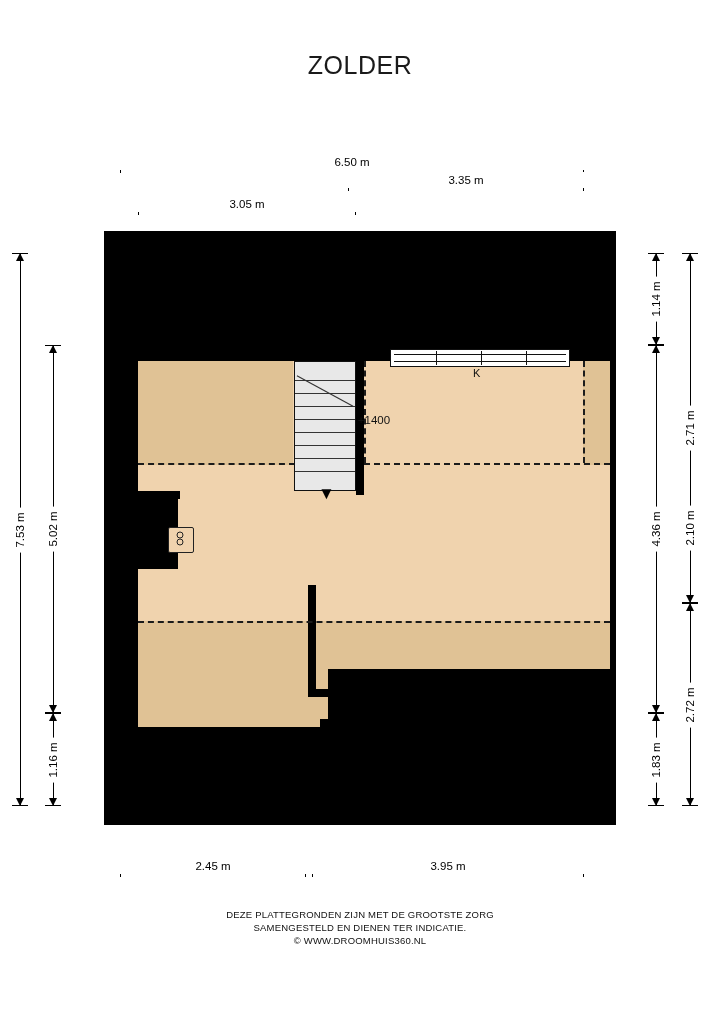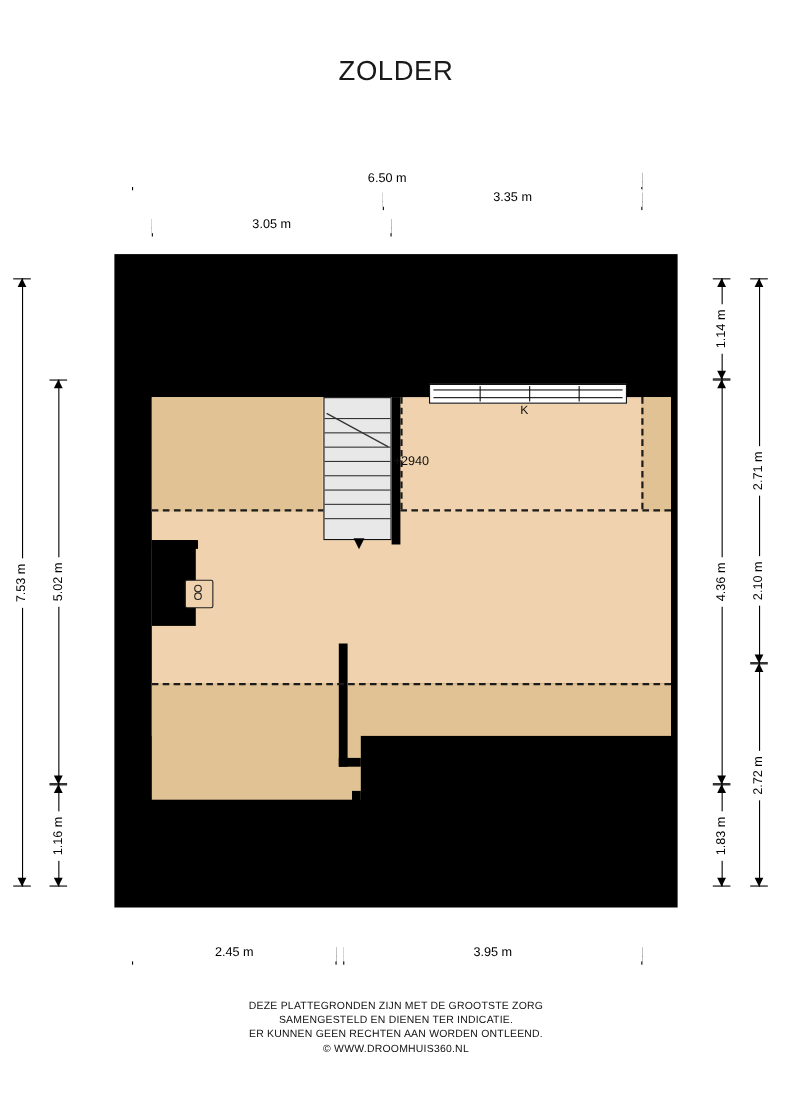--- a/index.html
+++ b/index.html
@@ -477,21 +477,21 @@
 
     <div class="dormer">
       <div class="dormer-inner"></div>
       <div class="dormer-mullion" style="left:45px;"></div>
       <div class="dormer-mullion" style="left:90px;"></div>
       <div class="dormer-mullion" style="left:135px;"></div>
     </div>
     <div class="k-label">K</div>
 
     <div class="room-label" style="left:20px;">
-      <div>+2940</div>
+      <div>+1400</div>
     </div>
   </div>
 </div>
 
 <div class="dim dim-h" style="left:120px; top:861px; width:186px;">
   <div class="dim-line-h" style="left:0; width:100%;"></div>
   <div class="arw arw-l" style="left:0; top:4px;"></div>
   <div class="arw arw-r" style="right:0; top:4px;"></div>
   <div class="bar" style="left:0;"></div>
   <div class="bar" style="right:0;"></div>
@@ -503,15 +503,14 @@
   <div class="arw arw-l" style="left:0; top:4px;"></div>
   <div class="arw arw-r" style="right:0; top:4px;"></div>
   <div class="bar" style="left:0;"></div>
   <div class="bar" style="right:0;"></div>
   <div class="label"><span>3.95 m</span></div>
 </div>
 
 <div class="footer">
   <div>DEZE PLATTEGRONDEN ZIJN MET DE GROOTSTE ZORG</div>
   <div>SAMENGESTELD EN DIENEN TER INDICATIE.</div>
-  <div>ER KUNNEN GEEN RECHTEN AAN WORDEN ONTLEEND.</div>
   <div>© WWW.DROOMHUIS360.NL</div>
 </div>
 
 </body></html>

